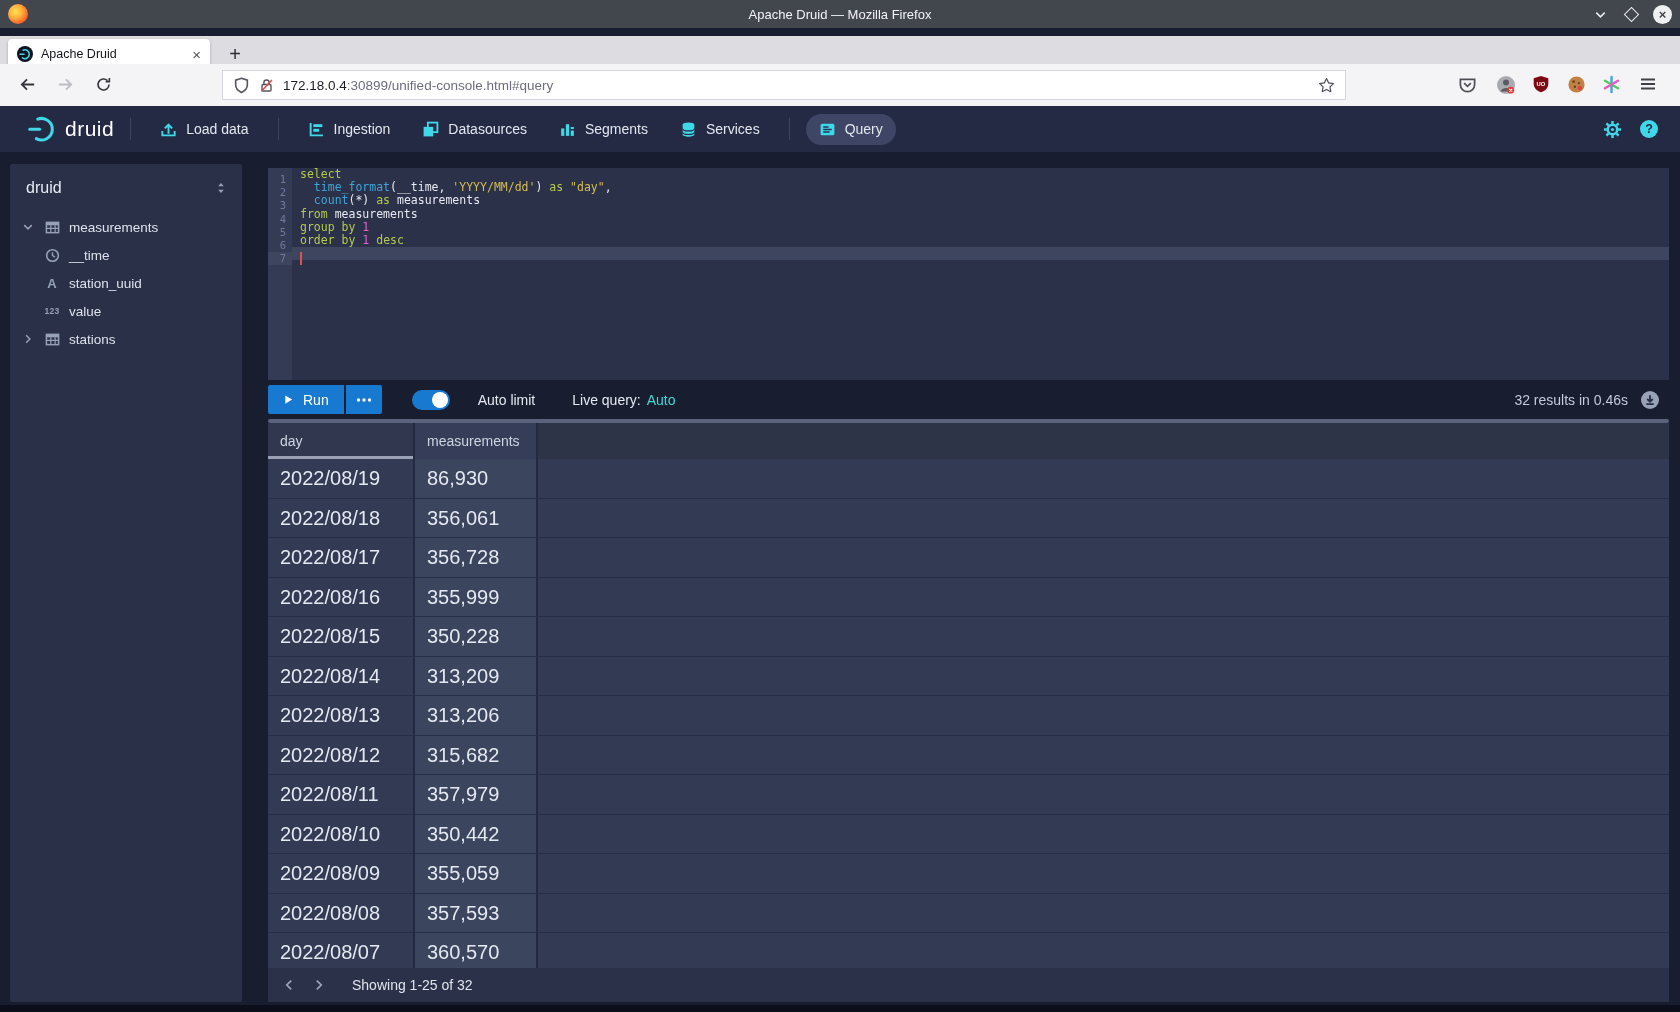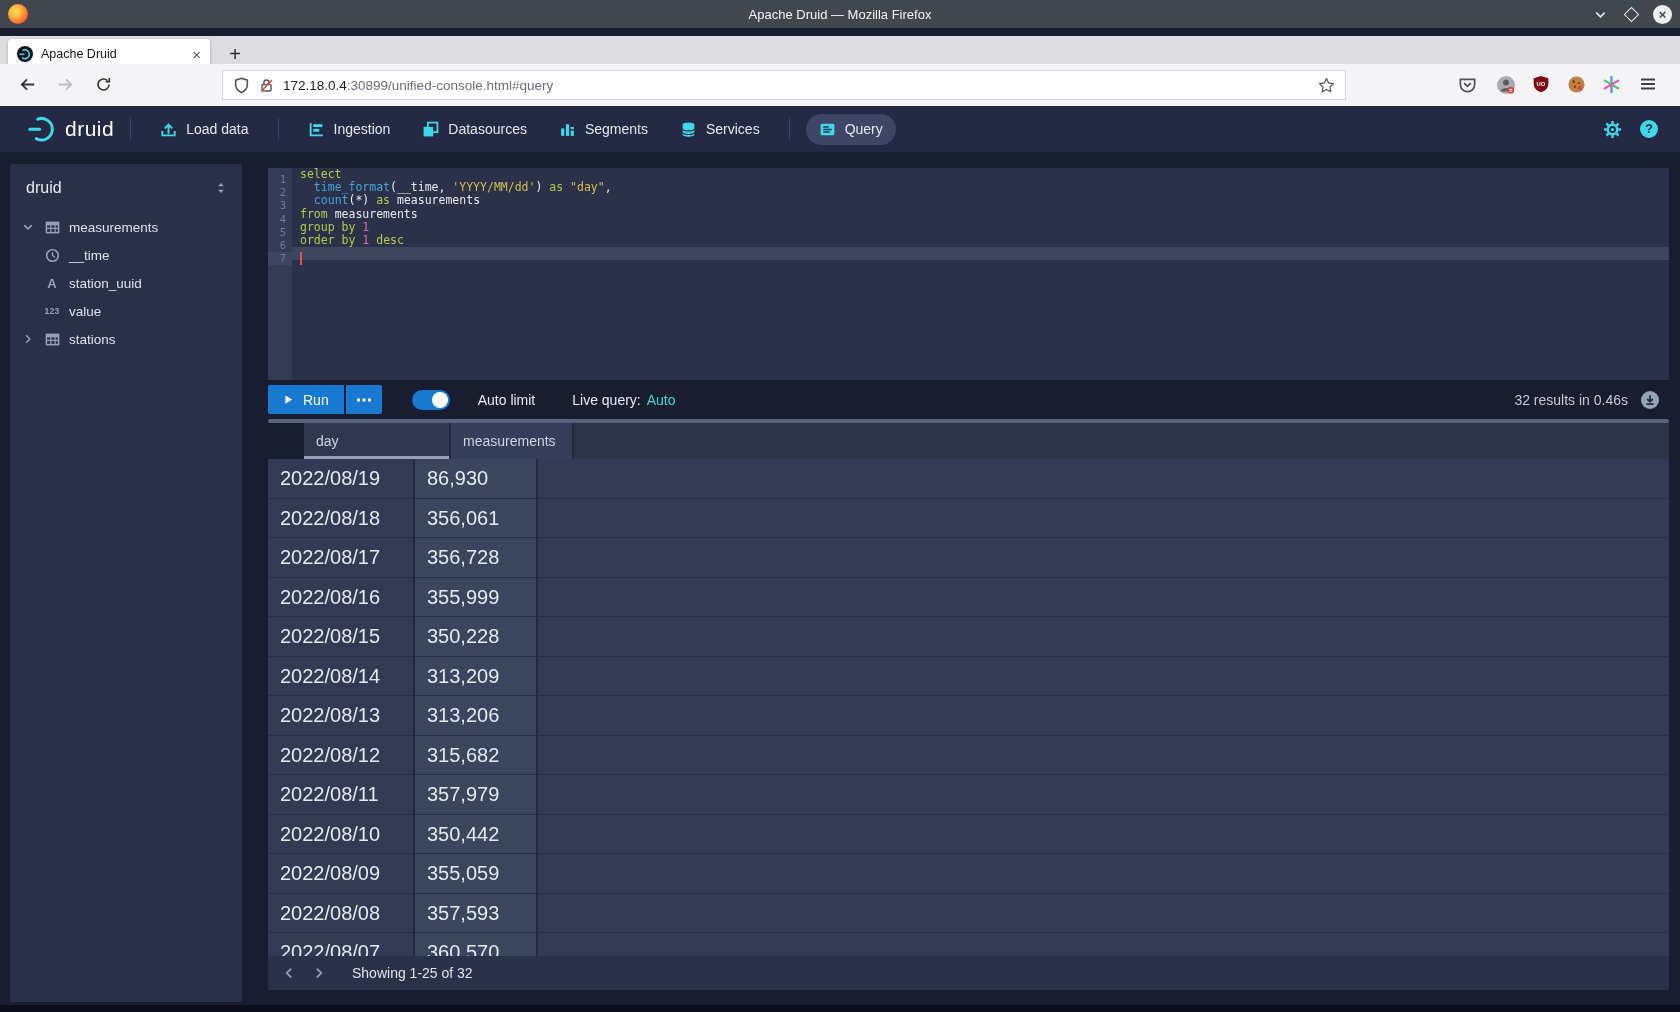--- a/index.html
+++ b/index.html
@@ -101,30 +101,30 @@
   .splitter{flex:none;height:4px;background:#5a627c;border-radius:2px;}
 
   
   .grid{flex:1;position:relative;overflow:hidden;}
   .grow{display:flex;}
   .gcell{box-sizing:border-box;padding-left:12px;overflow:hidden;white-space:nowrap;}
   .col-day{flex:none;width:147px;border-right:2px solid #232941;}
   .col-meas{flex:none;width:123px;border-right:2px solid #232941;}
   .col-fill{flex:1;}
   .ghead{display:flex;height:36px;line-height:36px;font-size:14px;color:#ced4e2;}
-  .ghead .col-day{background:#31374f;position:relative;margin-left:36px;}
+  .ghead .col-day{background:#31374f;position:relative;}
   .ghead .col-meas{background:#363d58;}
   .ghead .col-fill{background:#2e3448;}
   .sort-bar{position:absolute;left:0;right:0;bottom:0;height:3px;background:#9aa1b5;}
   .gbody .grow{height:39.5px;line-height:39.5px;font-size:20px;color:#e4e8f1;}
   .gbody .col-day{background:#333a53;border-bottom:1px solid #282e44;}
   .gbody .col-meas{background:#3b455e;border-bottom:1px solid #282e44;text-decoration:underline;}
   .gbody .col-fill{background:#333a53;border-bottom:1px solid #282e44;}
   .num{display:inline-block;width:54px;text-align:right;}
-  .gfoot{position:absolute;left:0;right:0;bottom:12px;height:34px;background:#2b3149;
+  .gfoot{position:absolute;left:0;right:0;bottom:0;height:34px;background:#2b3149;
          display:flex;align-items:center;padding-left:6px;}
   .pg{width:30px;height:30px;display:inline-flex;align-items:center;justify-content:center;color:#9aa3b8;}
   .showing{font-size:14px;color:#e0e4ed;margin-left:18px;}
 </style>
 </head>
 <body>
 
 <div class="titlebar">
   <span class="ff-logo"></span>
   <span class="win-title">Apache Druid — Mozilla Firefox</span>

